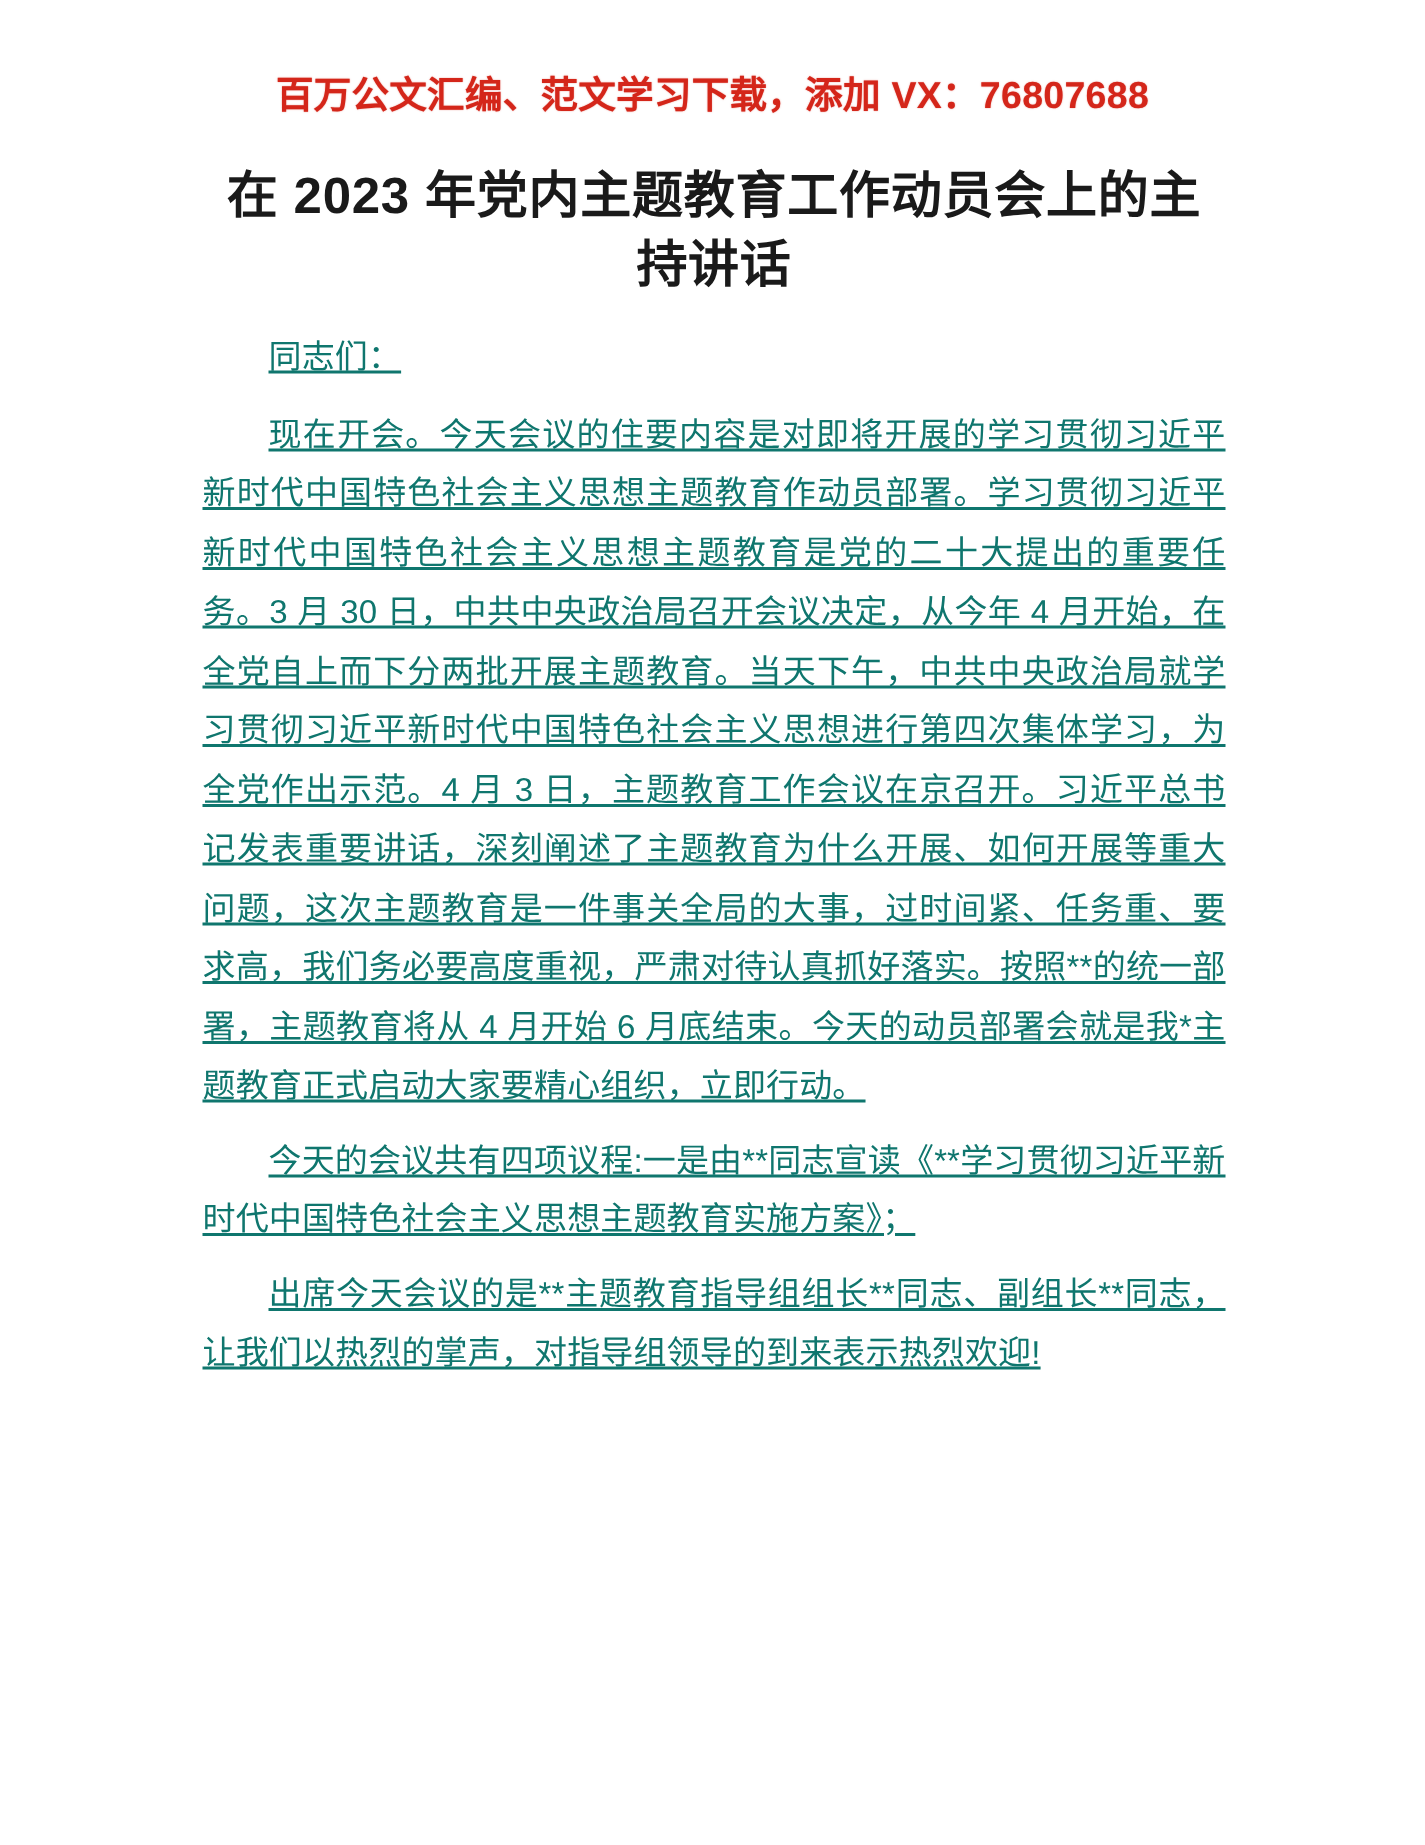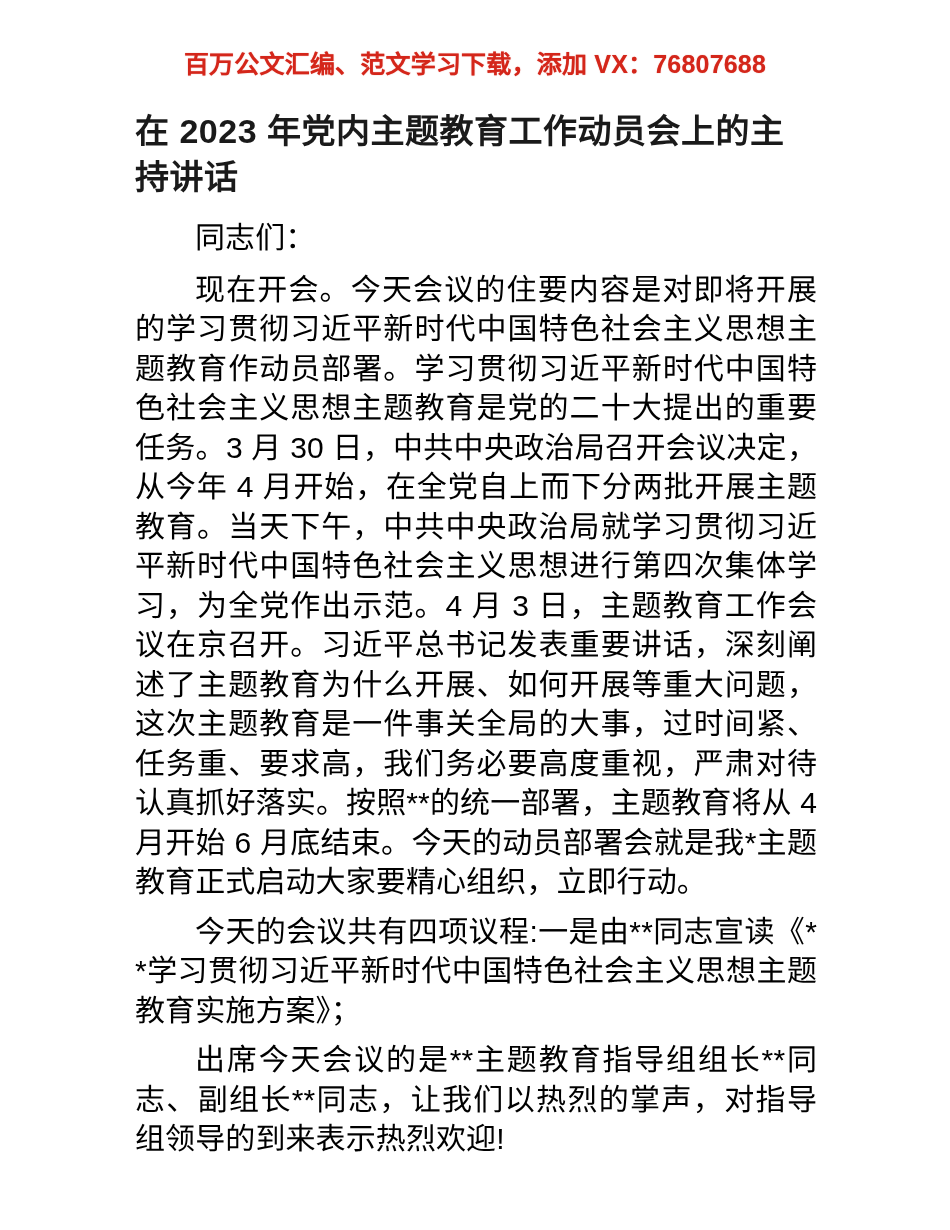--- a/index.html
+++ b/index.html
@@ -46,33 +46,34 @@
     left: 135px;
     width: 682px;
   }
 
   .doc-title {
     margin: 0 0 18px 0;
     font-size: 34px;
     line-height: 46px;
     font-weight: 700;
     color: #1a1a1a;
-    text-align: left;
+    text-align: center;
     letter-spacing: 0.5px;
   }
 
   .doc-paragraph {
     margin: 0 0 10px 0;
-    font-size: 30px;
+    font-size: 22px;
     line-height: 39.5px;
-    color: #000000;
+    color: #0f766e;
     text-align: justify;
     text-justify: inter-ideograph;
     word-break: break-all;
     letter-spacing: 0.1px;
+    text-decoration: underline;
   }
 
   .doc-paragraph.indent-2 {
     text-indent: 2em;
   }
 
   .doc-paragraph.salutation {
     text-indent: 2em;
     margin-bottom: 12px;
   }

